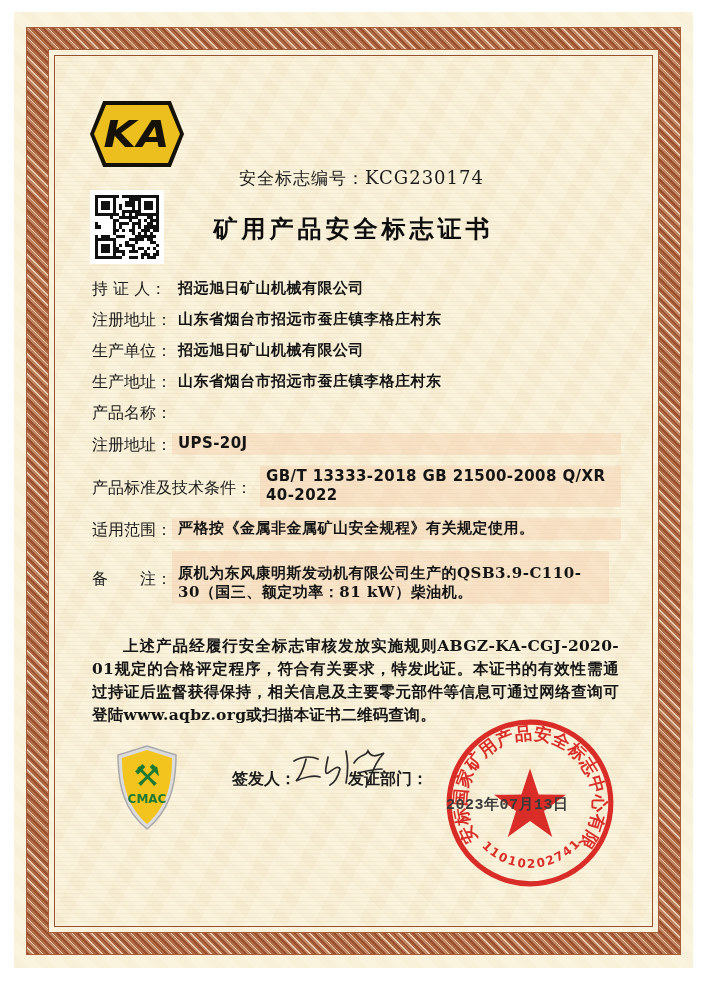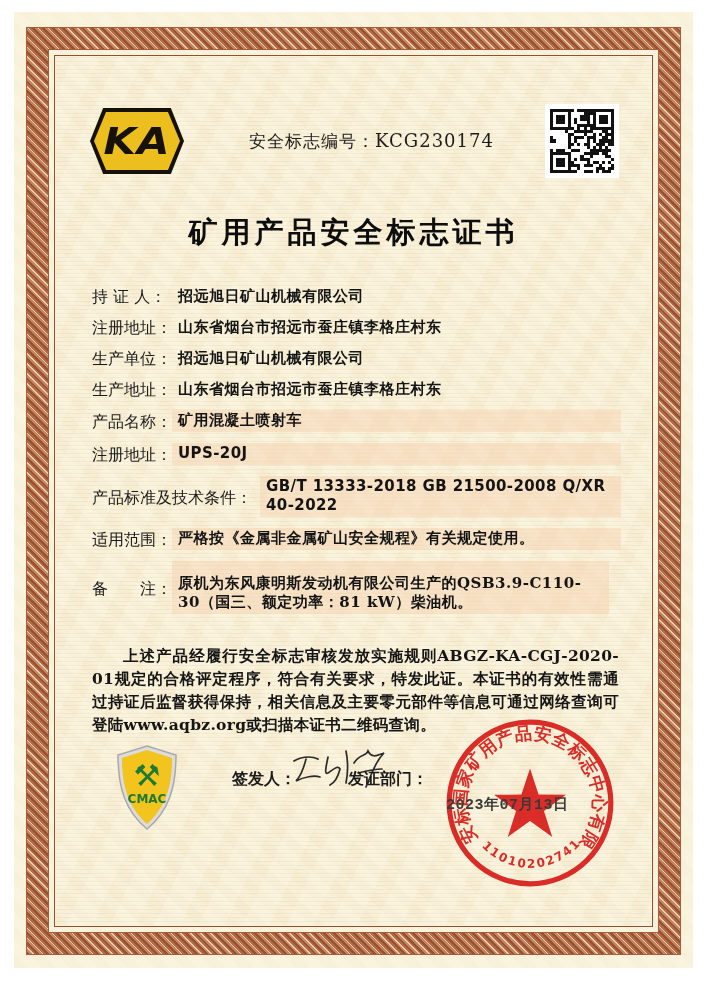--- a/index.html
+++ b/index.html
@@ -26,21 +26,21 @@
     border:1px solid #96502e;
   }
   .content{
     position:absolute;left:42px;top:45px;right:42px;bottom:43px;
     background:
       repeating-linear-gradient(180deg, rgba(193,152,88,.10) 0 1px, rgba(255,255,255,0) 1px 4px),
       repeating-linear-gradient(115deg, rgba(214,176,116,.06) 0 16px, rgba(255,255,255,0) 16px 40px);
     overflow:hidden;
   }
   
-  .logo-row{display:flex;align-items:center;margin:44px 32px 0 34px;height:80px;}
+  .logo-row{display:flex;margin:44px 32px 0 34px;height:80px;flex-direction:column;}
   .ka-badge{
     width:94px;height:66px;flex:none;position:relative;
     background:#141109;
     clip-path:polygon(0 50%,14% 0,86% 0,100% 50%,86% 100%,14% 100%);
     display:flex;align-items:center;justify-content:center;
   }
   .ka-badge .ka-inner{
     position:absolute;left:4px;top:4px;right:4px;bottom:4px;
     background:#edbf1e;
     clip-path:polygon(0 50%,14% 0,86% 0,100% 50%,86% 100%,14% 100%);
@@ -53,21 +53,21 @@
   .certno{flex:1;text-align:center;font-size:17px;color:#1c1c1c;letter-spacing:1px;padding-left:14px;}
   .certno .num{font-size:18px;}
   .qr{
     flex:none;width:64px;height:64px;background:#fff;padding:5px;
     display:grid;grid-template-columns:repeat(21,1fr);grid-template-rows:repeat(21,1fr);
   }
   .qr i{display:block;}
   .qr i.on{background:#111;}
   
   .title{
-    margin-top:32px;text-align:center;font-size:29px;font-weight:900;color:#0d0d0d;
+    margin-top:32px;text-align:center;font-size:24px;font-weight:900;color:#0d0d0d;
     letter-spacing:4px;
   }
   
   .rows{margin:34px 30px 0 36px;}
   .row{display:flex;align-items:center;margin-bottom:12px;line-height:19px;}
   .flabel{
     flex:none;width:86px;font-size:16px;color:#1b1b1b;white-space:nowrap;
     font-family:"DejaVu Serif","Liberation Serif",serif;
   }
   .flabel.auto{width:auto;margin-right:14px;}
@@ -574,21 +574,20 @@
       <div class="row">
         <span class="flabel">生产单位：</span>
         <span class="fvalue">招远旭日矿山机械有限公司</span>
       </div>
       <div class="row">
         <span class="flabel">生产地址：</span>
         <span class="fvalue">山东省烟台市招远市蚕庄镇李格庄村东</span>
       </div>
       <div class="row hl">
         <span class="flabel">产品名称：</span>
-        <span class="fvalue">矿用混凝土喷射车</span>
       </div>
       <div class="row hl">
         <span class="flabel">注册地址：</span>
         <span class="fvalue code">UPS-20J</span>
       </div>
       <div class="row hl">
         <span class="flabel auto">产品标准及技术条件：</span>
         <span class="fvalue code">GB/T 13333-2018 GB 21500-2008 Q/XR 40-2022</span>
       </div>
       <div class="row hl">

